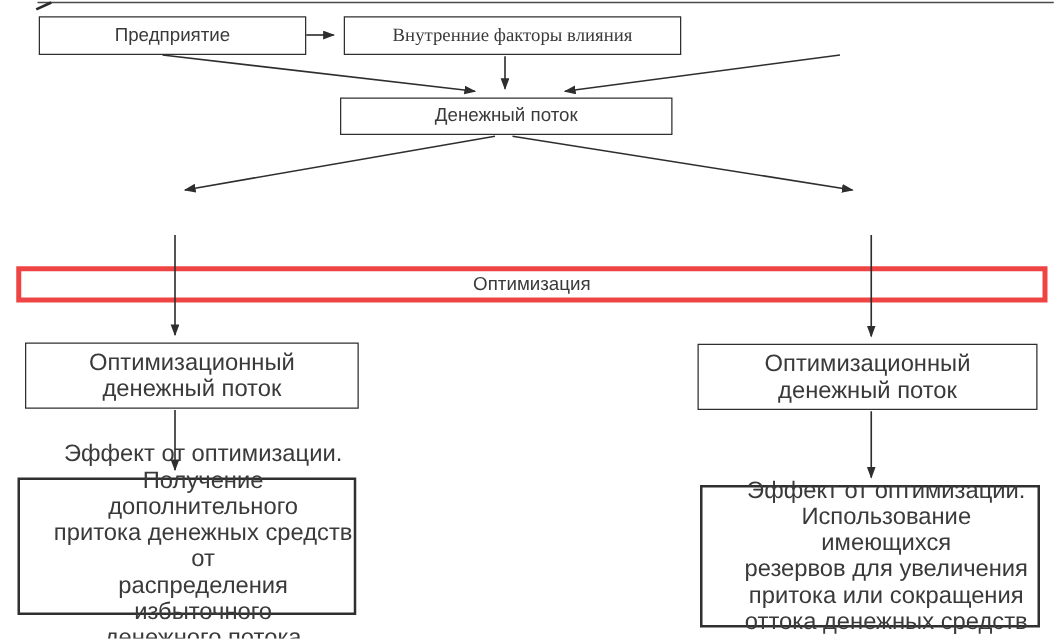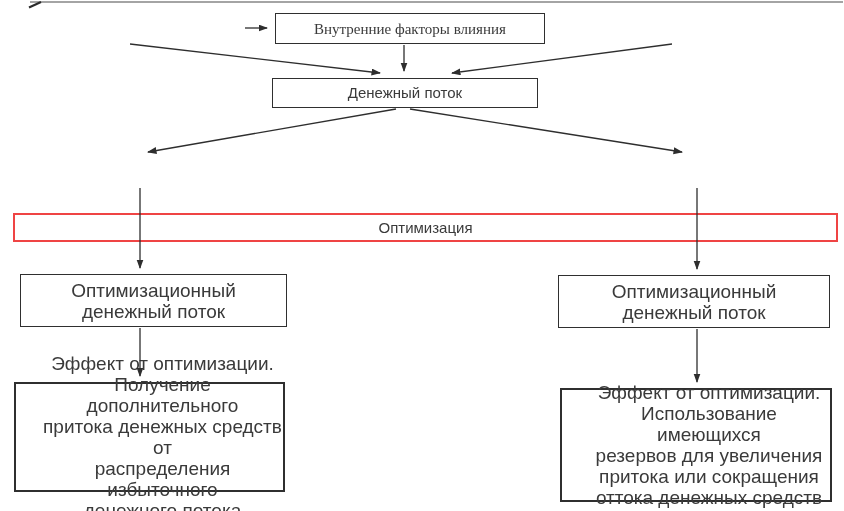--- a/index.html
+++ b/index.html
@@ -24,21 +24,21 @@
     display: flex;
     align-items: center;
     justify-content: center;
     text-align: center;
     font-size: 15px;
     line-height: 1.2;
     white-space: pre-line;
     z-index: 1;
   }
   .node--light {
-    border: 2px solid #ef4444;
+    border: 4px solid #ef4444;
   }
   .node--multiline {
     font-size: 19px;
     line-height: 21px;
   }
   .node--thick {
     border-width: 2px;
     padding-left: 26px;
   }
   #b-enterprise   { left: 31px;  top: 13px;  width: 214px; height: 31px; }
@@ -72,20 +72,23 @@
   svg.connectors .edge-tick {
     stroke: #2a2a2a;
     stroke-width: 2.2;
   }
 </style>
 </head>
 <body>
 
 <div class="canvas">
 
+  <div class="node" id="b-enterprise">
+    <span>Предприятие</span>
+  </div>
 
   <div class="node" id="b-internal">
     <span>Внутренние факторы влияния</span>
   </div>
 
 
   <div class="node" id="b-cashflow">
     <span>Денежный поток</span>
   </div>
 

